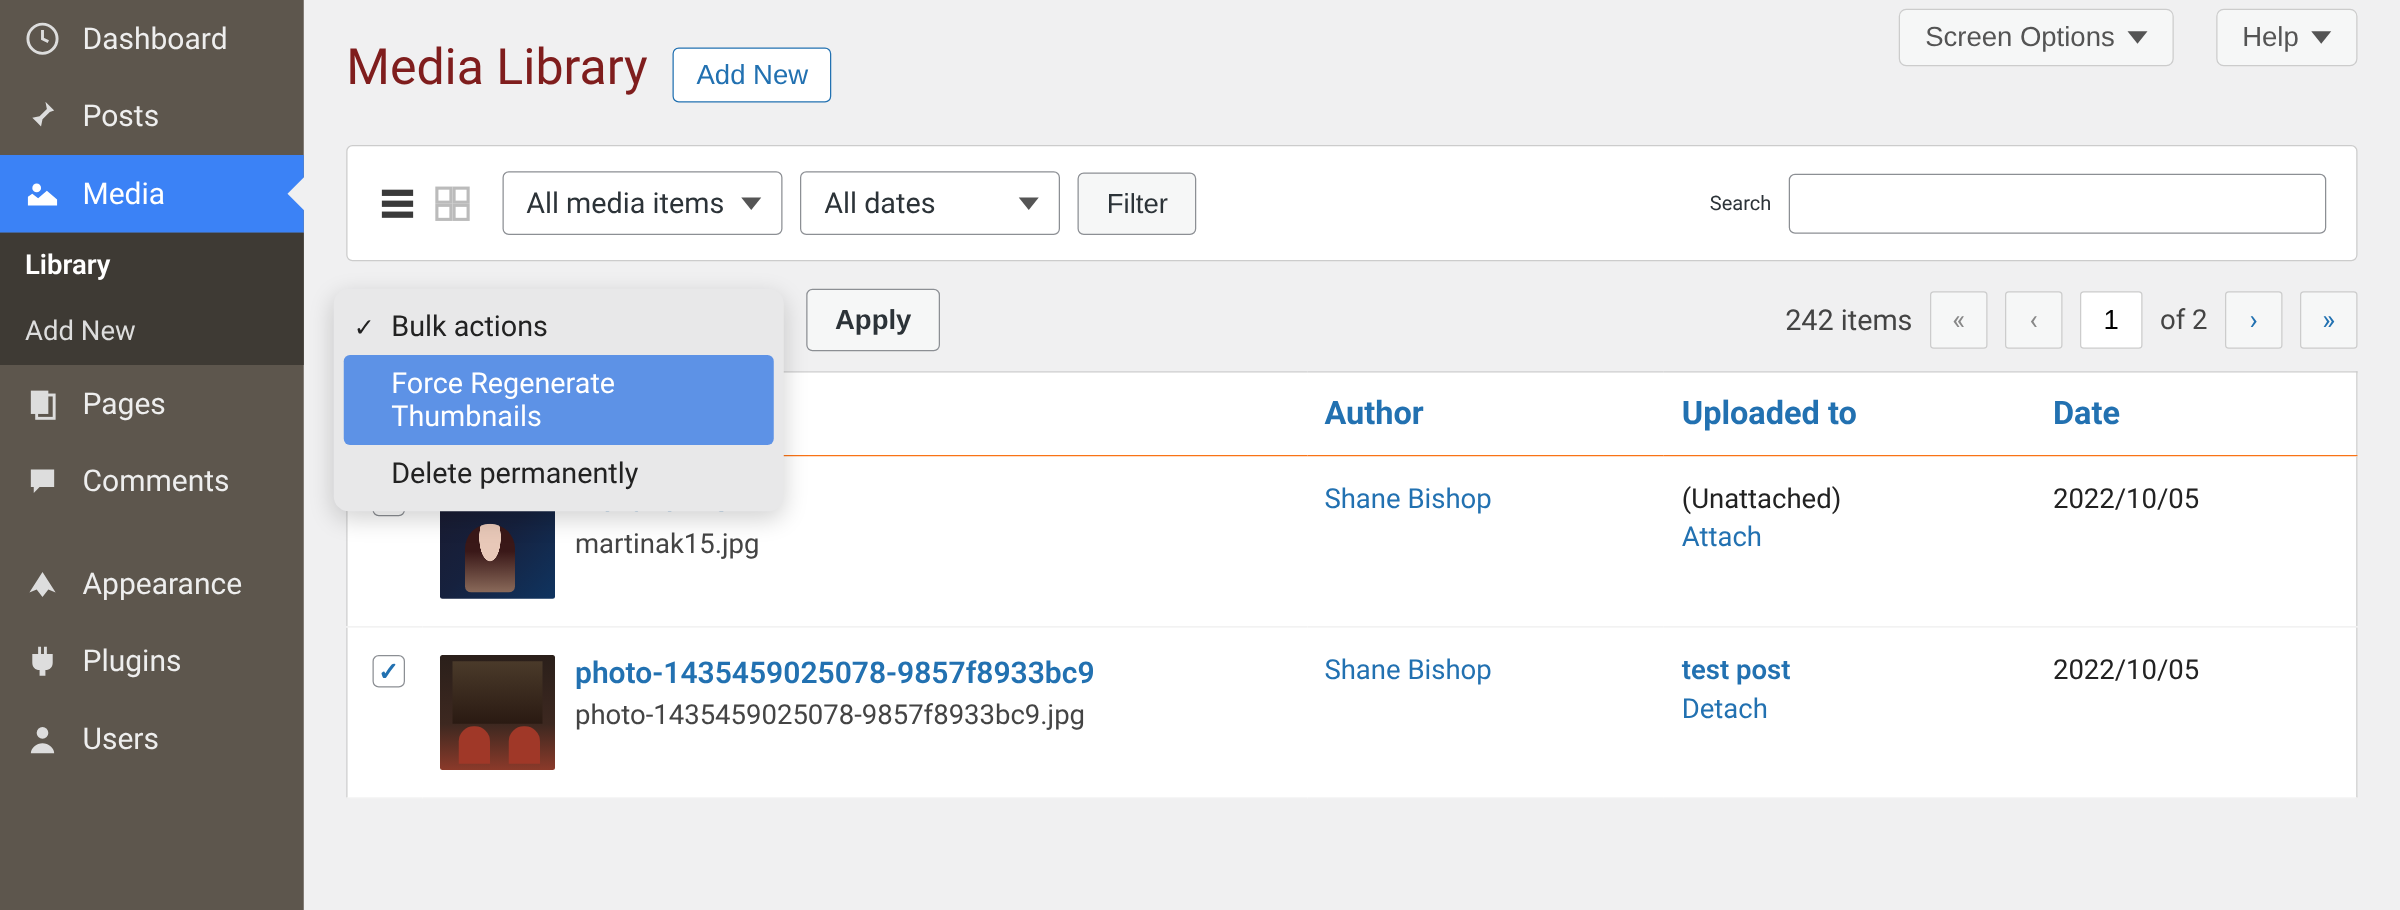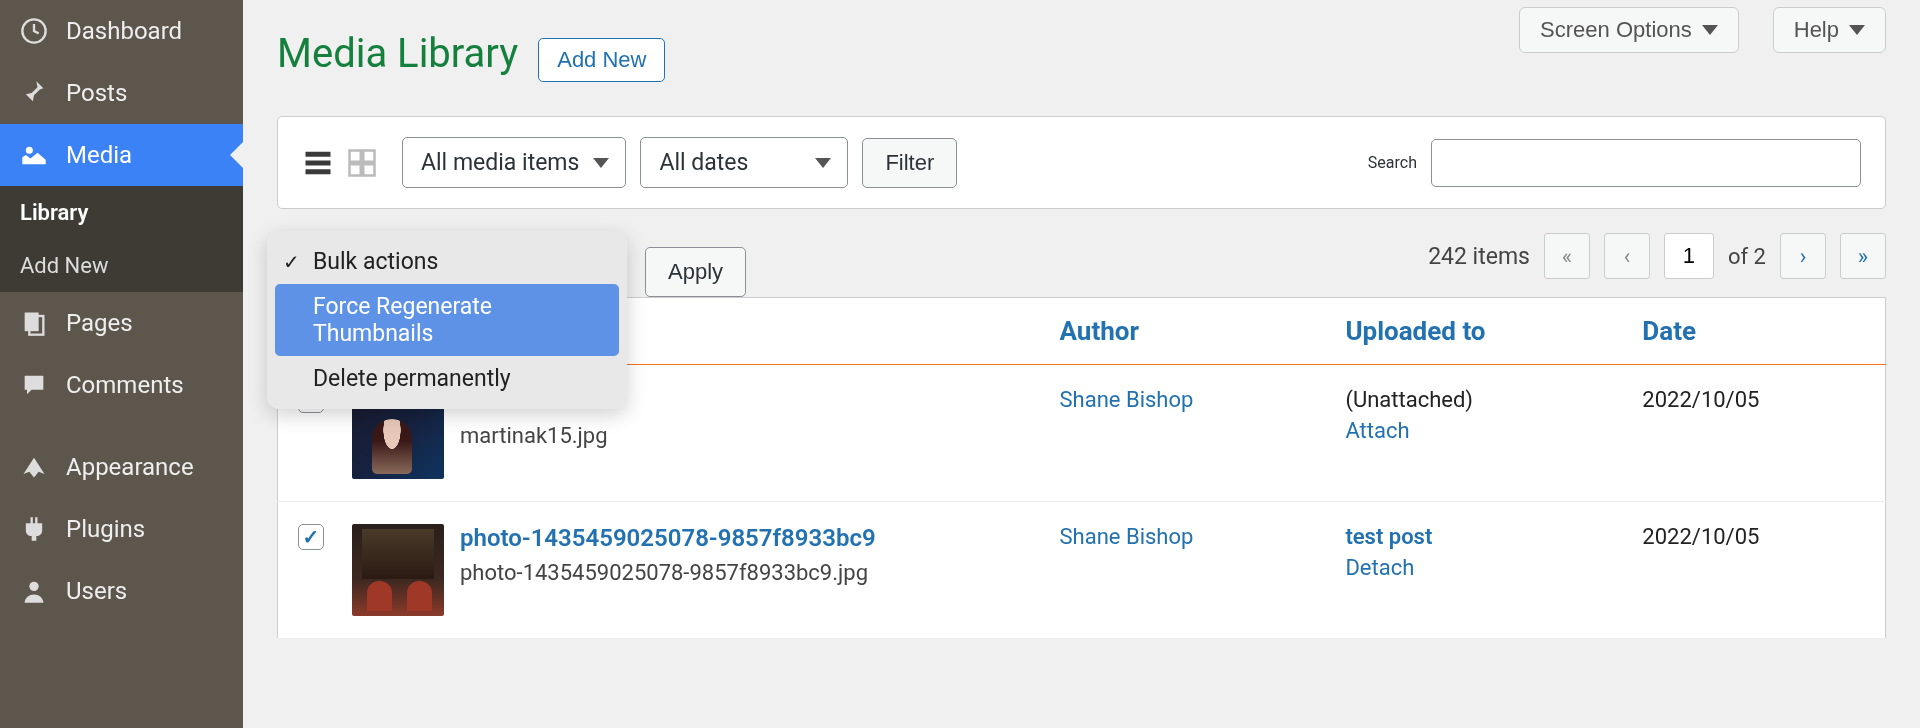--- a/index.html
+++ b/index.html
@@ -21,21 +21,21 @@
 
 .main { flex: 1; position: relative; padding: 0 34px; }
 
 
 .top-buttons { position: absolute; top: 7px; right: 34px; display: flex; gap: 14px; }
 .top-btn { background: #f6f7f7; border: 1px solid #ccc; border-radius: 6px; padding: 9px 20px; font-size: 22px; color: #545454; cursor: pointer; display: flex; align-items: center; gap: 10px; margin-left: 20px; }
 .tri-down { display: inline-block; width: 0; height: 0; border-left: 8px solid transparent; border-right: 8px solid transparent; border-top: 10px solid #545454; }
 
 
 .page-head { display: flex; align-items: baseline; gap: 20px; padding-top: 30px; margin-bottom: 34px; }
-.page-title { font-size: 40px; font-weight: 400; color: #15803d; }
+.page-title { font-size: 40px; font-weight: 400; color: #7f1d1d; }
 .btn-addnew { border: 1px solid #2271b1; background: #fff; color: #2271b1; font-size: 22px; padding: 8px 18px; border-radius: 5px; cursor: pointer; }
 
 
 .filter-bar { background: #fff; border: 1px solid #ccc; border-radius: 5px; padding: 20px 24px; display: flex; align-items: center; gap: 14px; }
 .view-toggle { display: flex; gap: 12px; margin-right: 10px; }
 .vt-btn { width: 32px; height: 32px; display: flex; align-items: center; justify-content: center; cursor: pointer; }
 .vt-btn svg { width: 30px; height: 30px; }
 .select-like { border: 1px solid #8c8f94; border-radius: 5px; background: #fff; padding: 11px 46px 11px 18px; font-size: 23px; color: #2c3338; cursor: pointer; position: relative; }
 .select-like::after { content: ''; position: absolute; right: 16px; top: 50%; transform: translateY(-50%); width: 0; height: 0; border-left: 8px solid transparent; border-right: 8px solid transparent; border-top: 10px solid #555; }
 .btn { border: 1px solid #8c8f94; background: #f6f7f7; border-radius: 5px; padding: 11px 22px; font-size: 22px; color: #2c3338; cursor: pointer; }
@@ -51,21 +51,21 @@
 .pg-box.active-input { background: #fff; color: #222; width: 50px; }
 .pg-box.active-input input { width: 100%; height: 100%; border: none; text-align: center; font-size: 22px; background: transparent; }
 .pg-box.enabled { color: #2271b1; }
 .of-text { font-size: 22px; color: #444; }
 
 
 .bulk-dropdown { position: absolute; left: -10px; top: 22px; background: #e8e8e9; border-radius: 12px; box-shadow: 0 6px 20px rgba(0,0,0,.18); padding: 8px 0; width: 360px; z-index: 10; }
 .bulk-opt { padding: 9px 24px 9px 46px; font-size: 23px; color: #222; cursor: pointer; position: relative; }
 .bulk-opt.highlight { background: #5d92e6; color: #fff; border-radius: 5px; margin: 0 8px; padding-left: 38px; }
 .bulk-opt .check { position: absolute; left: 16px; top: 50%; transform: translateY(-50%); font-size: 20px; }
-.apply-btn { position: absolute; left: 368px; top: 38px; }
+.apply-btn { position: absolute; left: 368px; top: 22px; font-weight: bold; }
 
 
 .wp-table { width: 100%; border-collapse: collapse; background: #fff; border: 1px solid #ccc; border-radius: 3px; }
 .wp-table th { text-align: left; padding: 18px 14px; font-size: 26px; font-weight: 700; color: #2271b1; border-bottom: 1px solid #f97316; cursor: pointer; }
 .wp-table th.cb-col { width: 52px; }
 .wp-table th.file-col { color: #2271b1; width: 44%; }
 .wp-table td { padding: 22px 14px; vertical-align: top; font-size: 22px; color: #222; border-bottom: 1px solid #eee; }
 .cb-cell { width: 52px; text-align: left; padding-left: 20px !important; }
 .cb { width: 26px; height: 26px; border: 1px solid #8c8f94; border-radius: 5px; display: inline-flex; align-items: center; justify-content: center; background: #fff; cursor: pointer; }
 .cb.checked::after { content: '✓'; color: #2271b1; font-size: 20px; font-weight: bold; }

